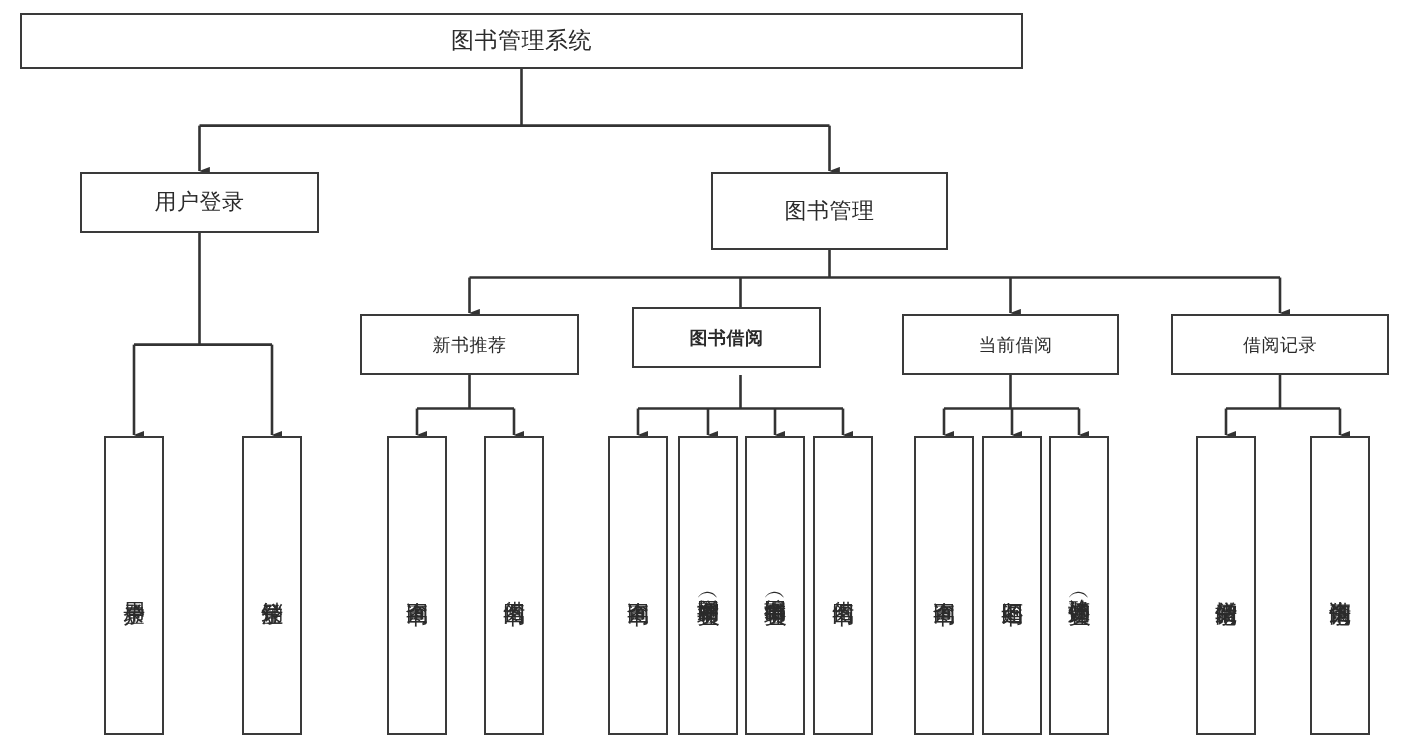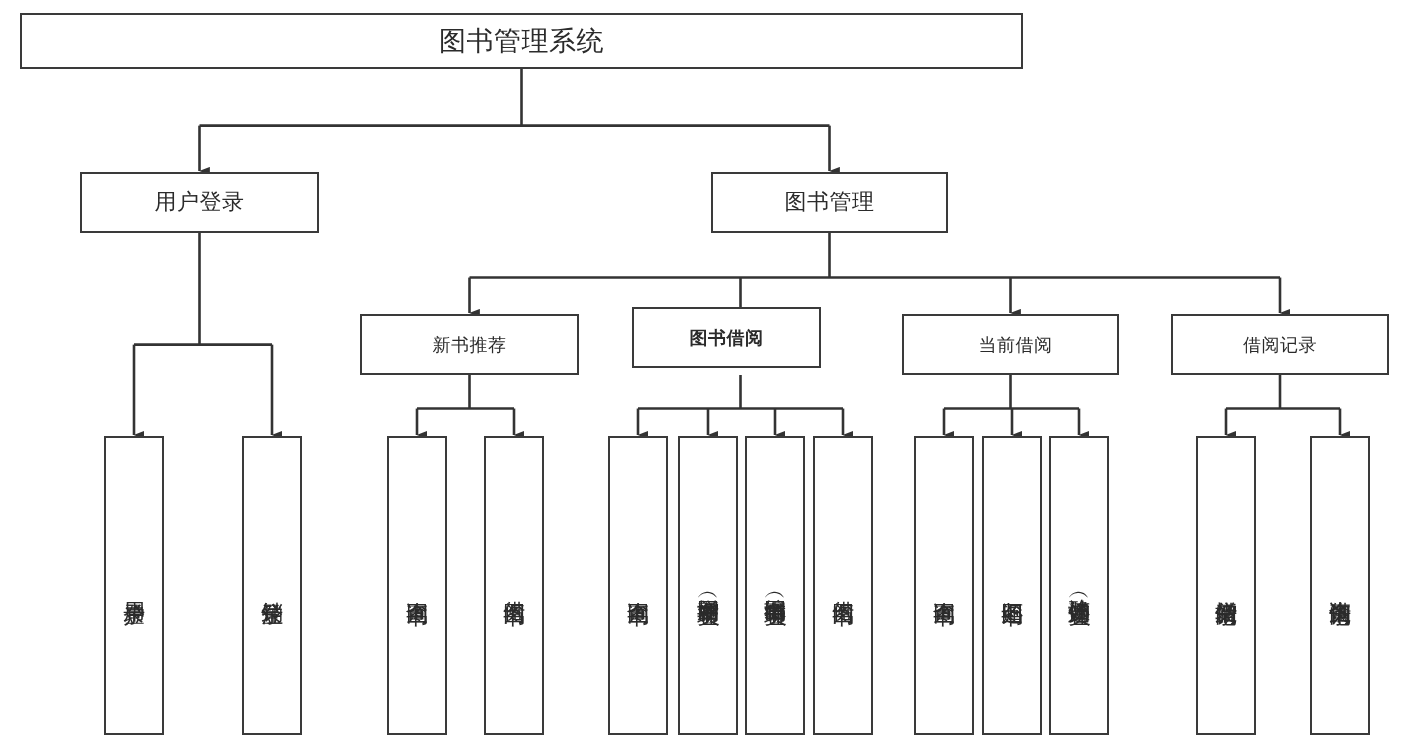--- a/index.html
+++ b/index.html
@@ -36,21 +36,21 @@
     align-items: center;
     justify-content: center;
     text-align: center;
   }
   .node .label {
     display: block;
     line-height: 1.28;
     letter-spacing: 0.5px;
     color: #2b2b2b;
   }
-  .node-root .label   { font-size: 27px; }
+  .node-root .label   { font-size: 23px; }
   .node-l2 .label     { font-size: 22px; }
   .node-l3 .label     { font-size: 18px; }
   
   .node-leaf {
     padding: 6px 0;
   }
   .node-leaf .label {
     writing-mode: vertical-rl;
     text-orientation: upright;
     font-size: 22px;
@@ -113,21 +113,21 @@
       </g>
   </svg>
 
   <div id="node-layer">
       <div class="node node-root" style="left: 20px; top: 13px; width: 1003px; height: 56px;">
         <span class="label">图书管理系统</span>
       </div>
       <div class="node node-l2" style="left: 80px; top: 172px; width: 239px; height: 61px;">
         <span class="label">用户登录</span>
       </div>
-      <div class="node node-l2" style="left: 711px; top: 172px; width: 237px; height: 61px;">
+      <div class="node node-l2" style="left: 711px; top: 172px; width: 237px; height: 78px;">
         <span class="label">图书管理</span>
       </div>
       <div class="node node-l3" style="left: 360px; top: 314px; width: 219px; height: 61px;">
         <span class="label">新书推荐</span>
       </div>
       <div class="node node-l3" style="left: 632px; top: 307px; width: 189px; height: 61px; font-weight: bold;">
         <span class="label">图书借阅</span>
       </div>
       <div class="node node-l3" style="left: 902px; top: 314px; width: 217px; height: 61px; padding-left: 10px;">
         <span class="label">当前借阅</span>

